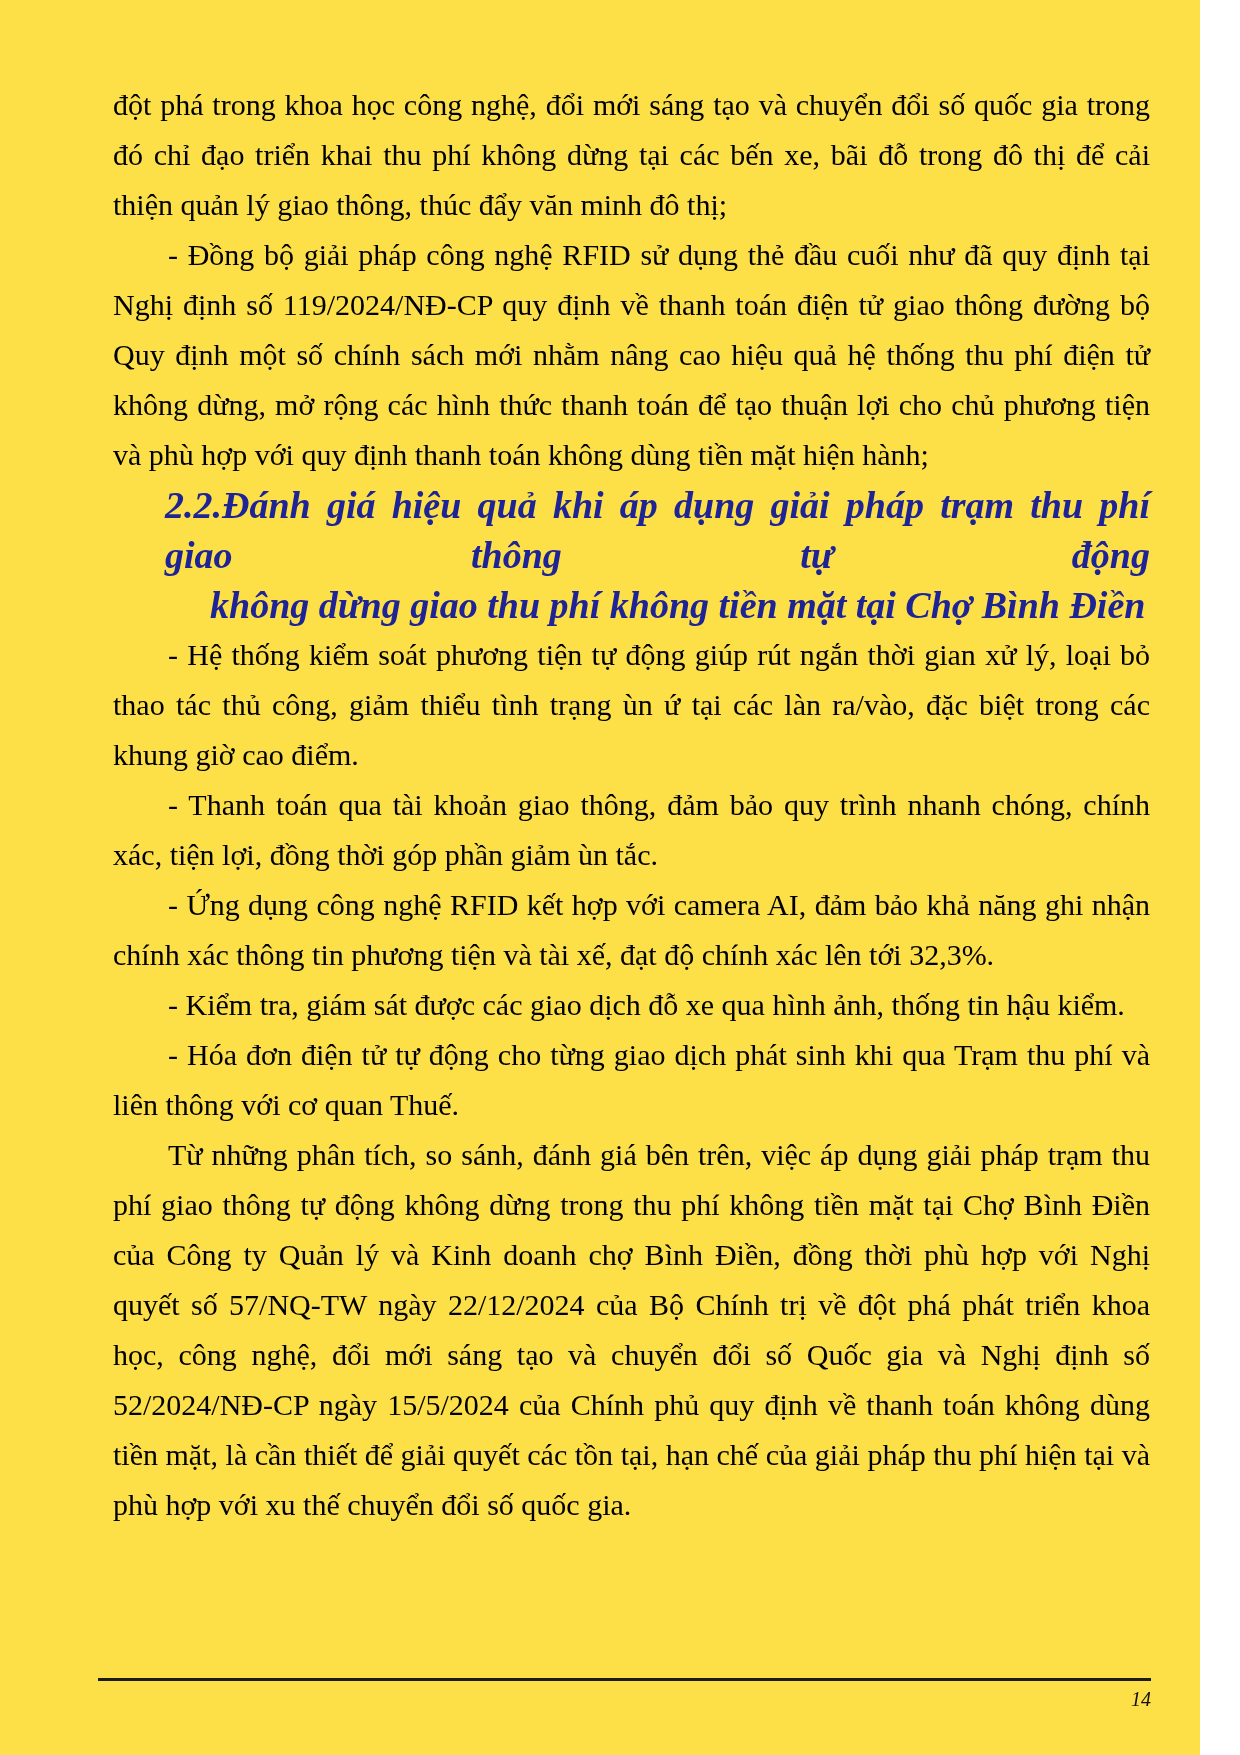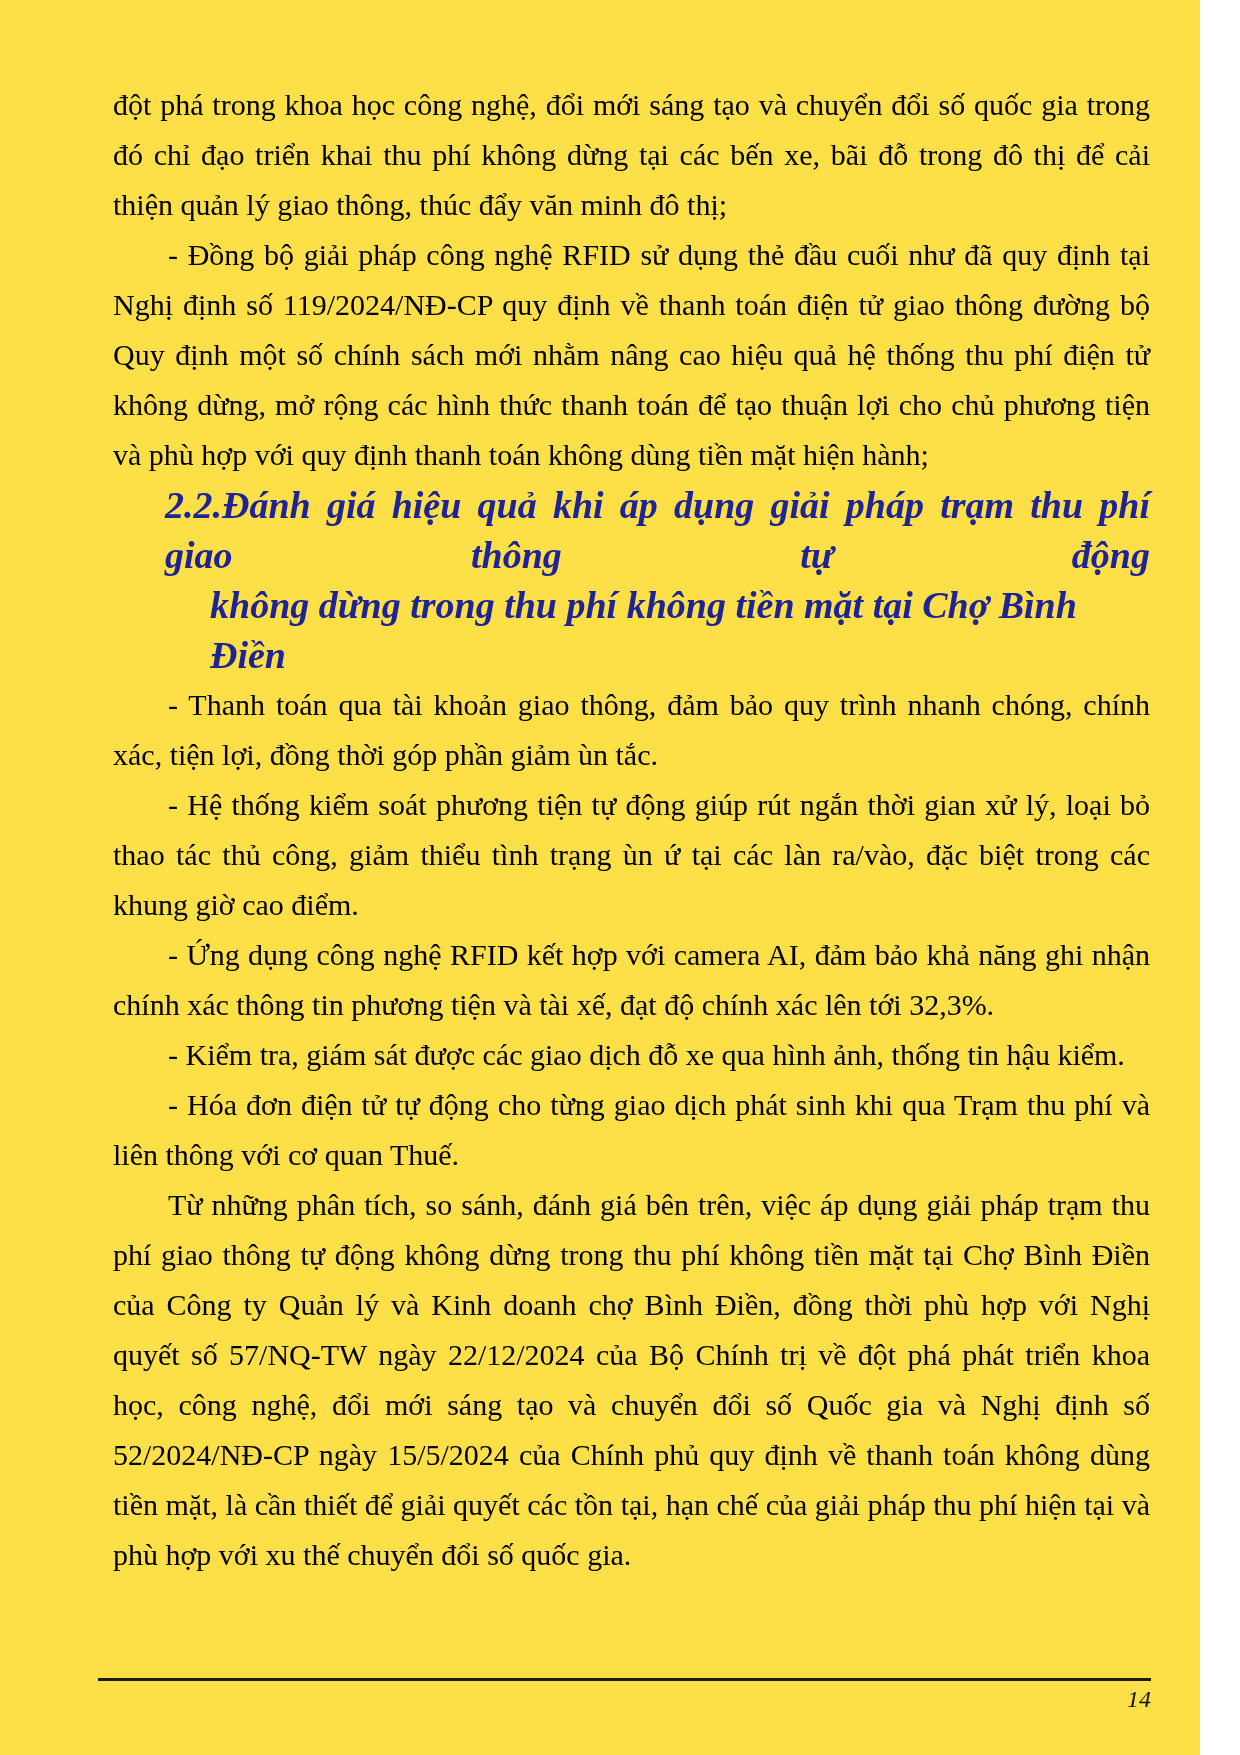--- a/index.html
+++ b/index.html
@@ -58,38 +58,38 @@
     }
     .footer-rule {
       border-top: 3px solid #1b1b1b;
       height: 0;
       width: 100%;
     }
     .page-number {
       margin-top: 6px;
       text-align: right;
       font-style: italic;
-      font-size: 24px;
+      font-size: 20px;
       line-height: 24px;
       color: #111111;
     }
   </style>
 </head>
 <body>
 
 <div class="page">
   <div class="content">
     <p class="body continue">đột phá trong khoa học công nghệ, đổi mới sáng tạo và chuyển đổi số quốc gia trong đó chỉ đạo triển khai thu phí không dừng tại các bến xe, bãi đỗ trong đô thị để cải thiện quản lý giao thông, thúc đẩy văn minh đô thị;</p>
     <p class="body">- Đồng bộ giải pháp công nghệ RFID sử dụng thẻ đầu cuối như đã quy định tại Nghị định số 119/2024/NĐ-CP quy định về thanh toán điện tử giao thông đường bộ Quy định một số chính sách mới nhằm nâng cao hiệu quả hệ thống thu phí điện tử không dừng, mở rộng các hình thức thanh toán để tạo thuận lợi cho chủ phương tiện và phù hợp với quy định thanh toán không dùng tiền mặt hiện hành;</p>
     <h2 class="heading">
       <span class="hl1">2.2.Đánh giá hiệu quả khi áp dụng giải pháp trạm thu phí giao thông tự động</span>
-      <span class="hl2">không dừng trong thu phí không tiền mặt tại Chợ Bình Điền</span>
+      <span class="hl2">không dừng giao thu phí không tiền mặt tại Chợ Bình Điền</span>
     </h2>
+    <p class="body">- Hệ thống kiểm soát phương tiện tự động giúp rút ngắn thời gian xử lý, loại bỏ thao tác thủ công, giảm thiểu tình trạng ùn ứ tại các làn ra/vào, đặc biệt trong các khung giờ cao điểm.</p>
     <p class="body">- Thanh toán qua tài khoản giao thông, đảm bảo quy trình nhanh chóng, chính xác, tiện lợi, đồng thời góp phần giảm ùn tắc.</p>
-    <p class="body">- Hệ thống kiểm soát phương tiện tự động giúp rút ngắn thời gian xử lý, loại bỏ thao tác thủ công, giảm thiểu tình trạng ùn ứ tại các làn ra/vào, đặc biệt trong các khung giờ cao điểm.</p>
     <p class="body">- Ứng dụng công nghệ RFID kết hợp với camera AI, đảm bảo khả năng ghi nhận chính xác thông tin phương tiện và tài xế, đạt độ chính xác lên tới 32,3%.</p>
     <p class="body">- Kiểm tra, giám sát được các giao dịch đỗ xe qua hình ảnh, thống tin hậu kiểm.</p>
     <p class="body">- Hóa đơn điện tử tự động cho từng giao dịch phát sinh khi qua Trạm thu phí và liên thông với cơ quan Thuế.</p>
     <p class="body">Từ những phân tích, so sánh, đánh giá bên trên, việc áp dụng giải pháp trạm thu phí giao thông tự động không dừng trong thu phí không tiền mặt tại Chợ Bình Điền của Công ty Quản lý và Kinh doanh chợ Bình Điền, đồng thời phù hợp với Nghị quyết số 57/NQ-TW ngày 22/12/2024 của Bộ Chính trị về đột phá phát triển khoa học, công nghệ, đổi mới sáng tạo và chuyển đổi số Quốc gia và Nghị định số 52/2024/NĐ-CP ngày 15/5/2024 của Chính phủ quy định về thanh toán không dùng tiền mặt, là cần thiết để giải quyết các tồn tại, hạn chế của giải pháp thu phí hiện tại và phù hợp với xu thế chuyển đổi số quốc gia.</p>
   </div>
 
   <div class="footer">
     <div class="footer-rule"></div>
     <div class="page-number">14</div>
   </div>

